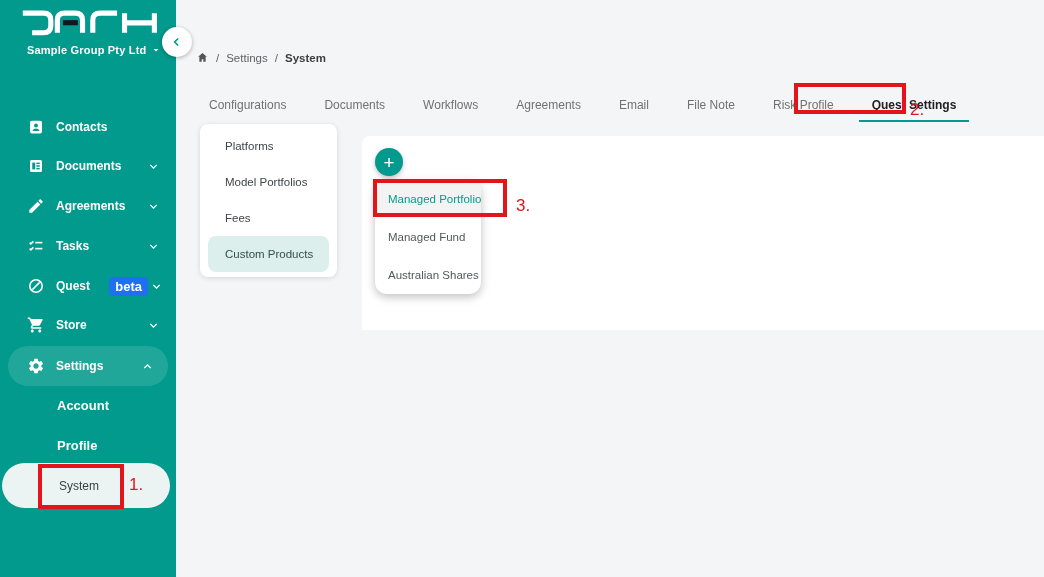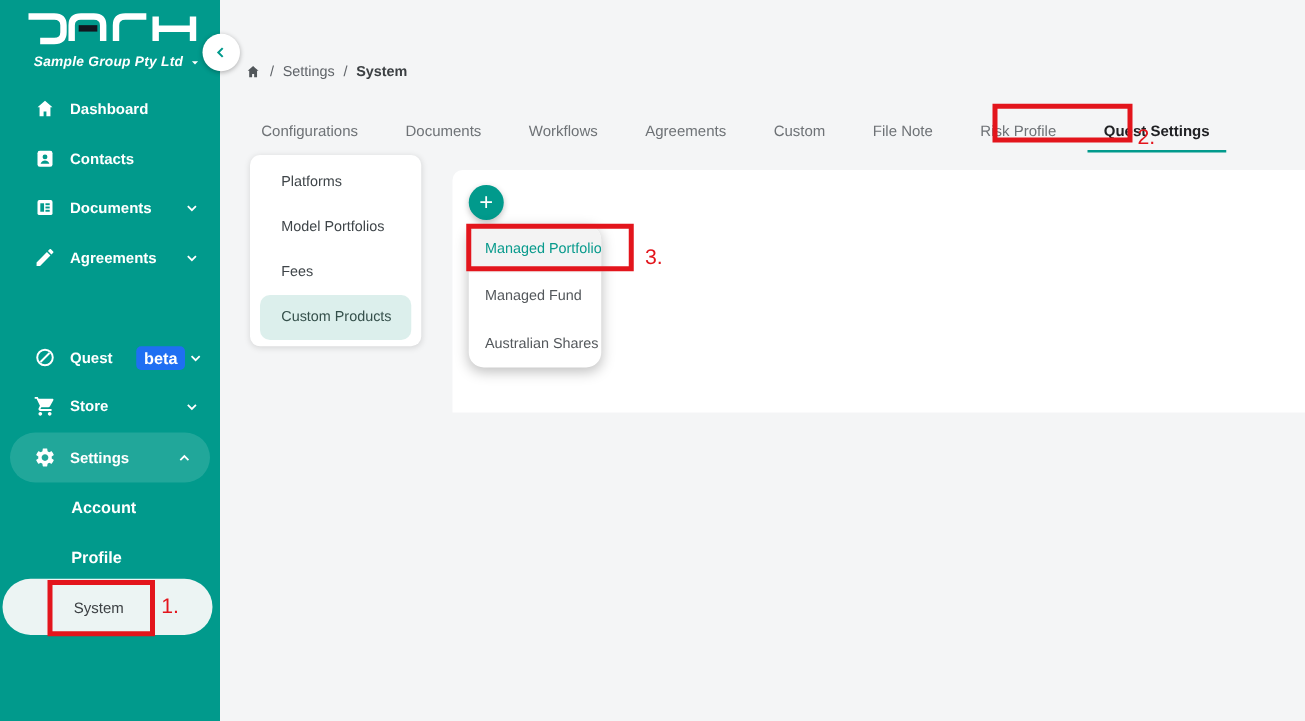--- a/index.html
+++ b/index.html
@@ -3,21 +3,21 @@
 <meta charset="utf-8">
 <style>
   html,body{margin:0;padding:0;background:#e9eaeb;}
   *{box-sizing:border-box;font-family:"Liberation Sans",sans-serif;}
   .screen{position:relative;width:1044px;height:577px;background:#f4f5f6;overflow:hidden;}
   .sr-only{position:absolute;width:1px;height:1px;overflow:hidden;clip:rect(0 0 0 0);white-space:nowrap;}
 
   
   .sidebar{position:absolute;left:0;top:0;width:176px;height:577px;background:#019a8c;z-index:2;}
   .logo{position:absolute;left:20px;top:8px;width:140px;height:28px;}
-  .org-row{position:absolute;left:0;top:41px;width:176px;height:18px;display:flex;align-items:center;padding-left:27px;gap:3px;cursor:pointer;font-style:italic;}
+  .org-row{position:absolute;left:0;top:41px;width:176px;height:18px;display:flex;align-items:center;padding-left:27px;gap:3px;cursor:pointer;}
   .org-name{color:#fff;font-size:11px;font-weight:700;letter-spacing:.2px;white-space:nowrap;}
   .nav-item{position:absolute;left:0;width:176px;height:40px;display:flex;align-items:center;cursor:pointer;}
   .nav-icon{position:absolute;left:27px;width:18px;height:18px;display:flex;align-items:center;justify-content:center;}
   .nav-label{position:absolute;left:56px;color:#fff;font-size:12px;font-weight:700;white-space:nowrap;}
   .nav-chev{position:absolute;right:16px;width:13px;height:13px;display:flex;align-items:center;}
   .settings-pill{left:8px;width:160px;border-radius:20px;background:rgba(255,255,255,.13);}
   .settings-pill .nav-icon{left:19px;}
   .settings-pill .nav-label{left:48px;}
   .settings-pill .nav-chev{right:14px;}
   .sub-item{position:absolute;left:0;width:176px;height:40px;display:flex;align-items:center;cursor:pointer;}
@@ -85,28 +85,20 @@
       </svg>
     </div>
 
     <div class="org-row">
       <span class="org-name">Sample Group Pty Ltd</span>
       <svg width="12" height="12" viewBox="0 0 24 24">
         <path d="M7 10 L12 15 L17 10 Z" fill="#ffffff"></path>
       </svg>
     </div>
 
-    <div class="nav-item" style="top:67px">
-      <span class="nav-icon">
-        <svg width="18" height="18" viewBox="0 0 24 24">
-            <path d="M12 3.5 4 10.5h2.2V20h4.3v-5h3v5h4.3v-9.5H20z" fill="#fff"></path>
-          </svg>
-      </span>
-      <span class="nav-label">Dashboard</span>
-    </div>
 
     <div class="nav-item" style="top:107px">
       <span class="nav-icon">
         <svg width="18" height="18" viewBox="0 0 24 24">
           <rect x="4" y="3.5" width="16" height="17" rx="2.5" fill="#fff"></rect>
           <circle cx="12" cy="10" r="2.6" fill="#019a8c"></circle>
           <path d="M7.3 17.3c.9-2.4 2.7-3.4 4.7-3.4s3.8 1 4.7 3.4z" fill="#019a8c"></path>
         </svg>
       </span>
       <span class="nav-label">Contacts</span>
@@ -137,20 +129,36 @@
           </svg>
       </span>
       <span class="nav-label">Agreements</span>
       <span class="nav-chev">
         <svg width="13" height="13" viewBox="0 0 24 24">
             <polyline points="6,9 12,15 18,9" stroke="#fff" stroke-width="2.6" fill="none"></polyline>
           </svg>
       </span>
     </div>
 
+    <div class="nav-item" style="top:226px">
+      <span class="nav-icon">
+        <svg width="18" height="18" viewBox="0 0 24 24" fill="none" stroke="#fff" stroke-width="2.2">
+          <polyline points="3.5,7.5 5.2,9.2 8.5,5.9"></polyline>
+            <line x1="11" y1="7.5" x2="20.5" y2="7.5"></line>
+          <polyline points="3.5,15.5 5.2,17.2 8.5,13.9"></polyline>
+            <line x1="11" y1="15.5" x2="20.5" y2="15.5"></line>
+        </svg>
+      </span>
+      <span class="nav-label">Tasks</span>
+      <span class="nav-chev">
+        <svg width="13" height="13" viewBox="0 0 24 24">
+            <polyline points="6,9 12,15 18,9" stroke="#fff" stroke-width="2.6" fill="none"></polyline>
+          </svg>
+      </span>
+    </div>
 
     <div class="nav-item" style="top:266px">
       <span class="nav-icon">
         <svg width="18" height="18" viewBox="0 0 24 24" fill="none" stroke="#fff" stroke-width="2.1">
           <circle cx="12" cy="12" r="8.3"></circle>
             <line x1="7.2" y1="16.8" x2="16.8" y2="7.2"></line>
         </svg>
       </span>
       <span class="nav-label">Quest</span>
       <span class="beta-badge">beta</span>
@@ -214,21 +222,21 @@
     <span class="crumb">Settings</span>
     <span>/</span>
     <span class="crumb-current">System</span>
   </div>
 
   <div class="tabs">
     <div class="tab">Configurations</div>
     <div class="tab">Documents</div>
     <div class="tab">Workflows</div>
     <div class="tab">Agreements</div>
-    <div class="tab">Custom</div>
+    <div class="tab">Email</div>
     <div class="tab">File Note</div>
     <div class="tab">Risk Profile</div>
     <div class="tab active">Quest Settings</div>
   </div>
 
   <div class="band"></div>
 
   <div class="side-card">
     <div class="cat-row">Platforms</div>
     <div class="cat-row">Model Portfolios</div>

